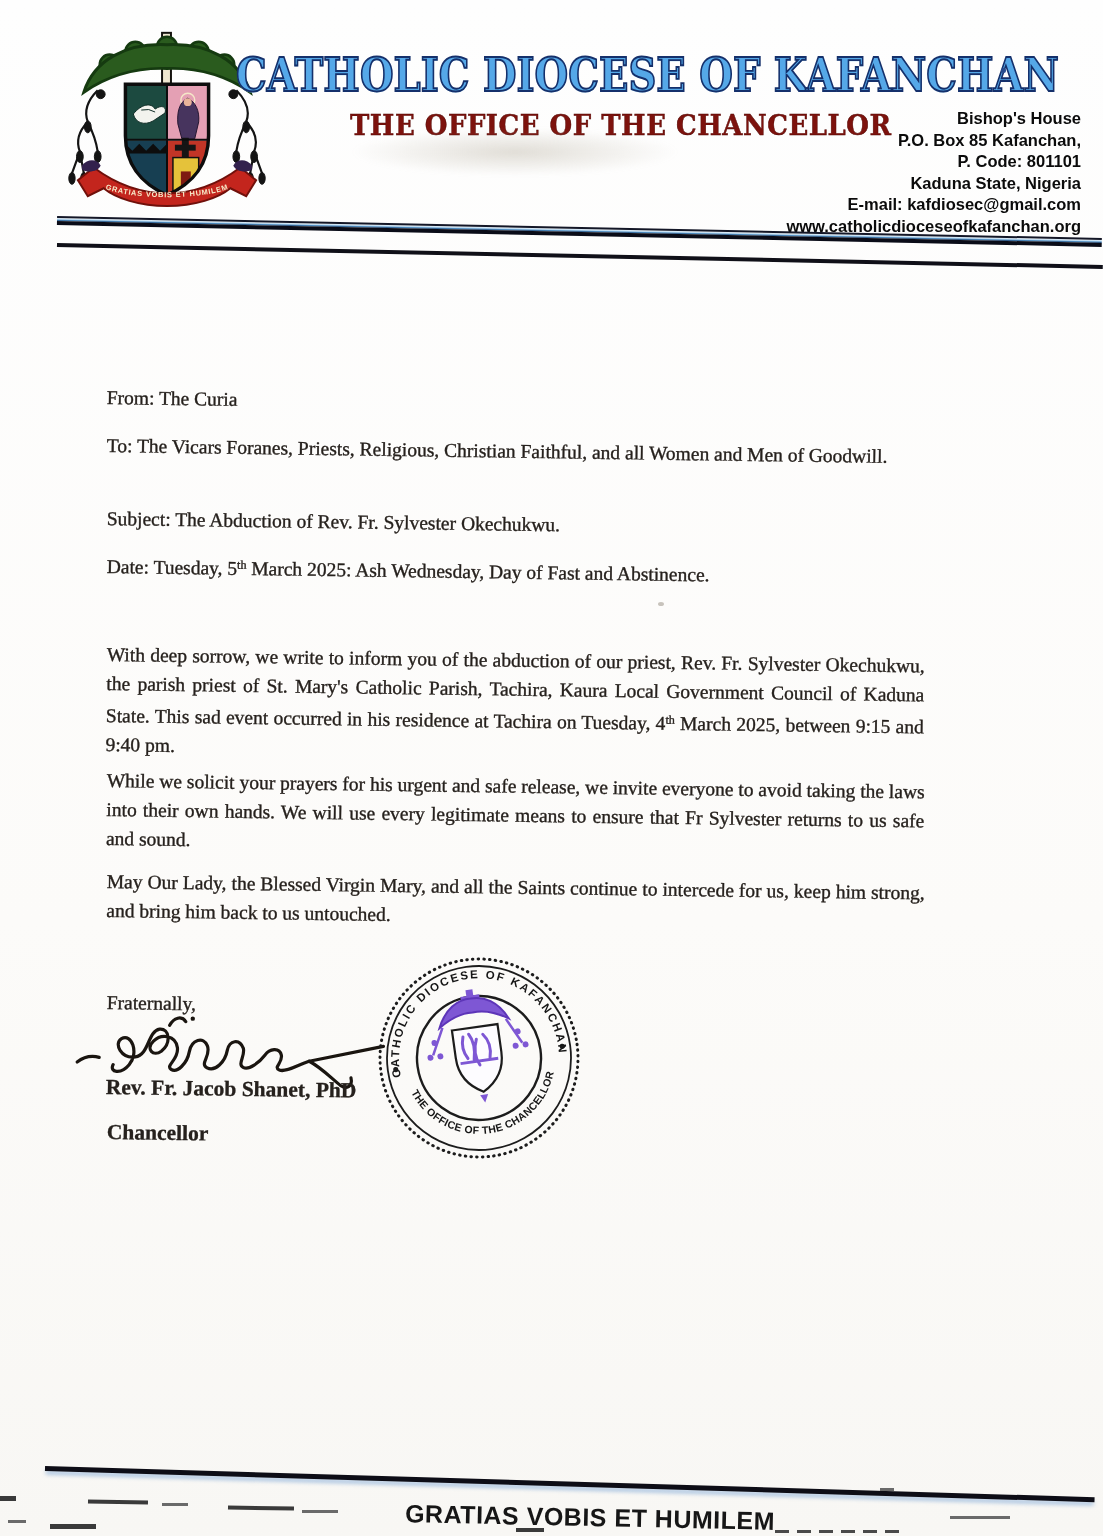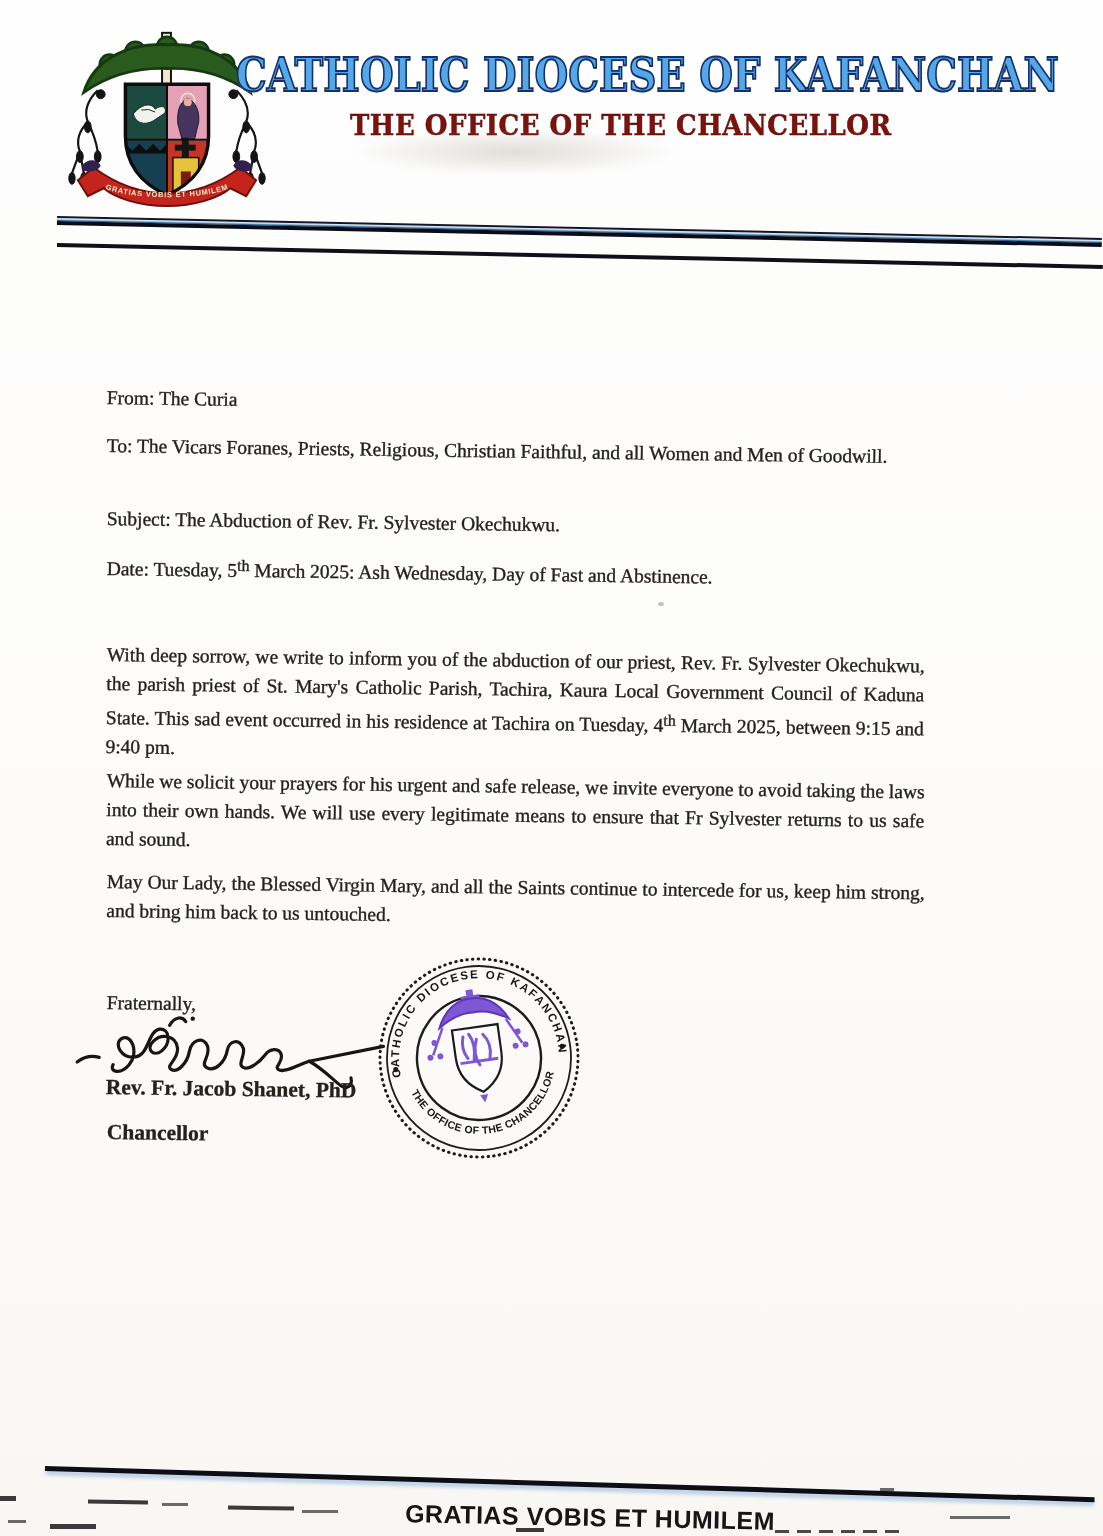--- a/index.html
+++ b/index.html
@@ -47,21 +47,21 @@
   }
   .speck { width:6px; height:4px; border-radius:50%; background:rgba(120,110,95,0.4); }
 
   
   .doc-text {
     font-family:"Liberation Serif", serif; font-size:19.5px; line-height:29px;
     color:#26211d; -webkit-text-stroke:0.35px #26211d;
   }
   .w-body { width:818px; }
   .just { text-align:justify; }
-  .doc-text sup { font-size:16px; vertical-align:6px; letter-spacing:0; }
+  .doc-text sup { font-size:12px; vertical-align:6px; letter-spacing:0; }
   .sig-name { font-weight:bold; font-size:21.5px; -webkit-text-stroke:0.3px #1d1915; }
 
   
   .foot-rule {
     left:45px; top:1466px; width:1050px; height:5px; background:#0d0d16;
     box-shadow:0 4px 4px -1px rgba(70,130,200,0.6);
     transform:rotate(1.7deg); transform-origin:0 50%;
   }
   .foot-motto {
     left:350px; top:1503px; width:480px; text-align:center;
@@ -147,20 +147,28 @@
       </text>
       <path d="M14,146 c6,-7 15,-7 19,0 c-2,6 -13,8 -19,4 z" fill="#33214d"></path>
       <path d="M186,146 c-6,-7 -15,-7 -19,0 c2,6 13,8 19,4 z" fill="#33214d"></path>
     </g>
   </svg>
 
   <div class="abs hdr-title">CATHOLIC DIOCESE OF KAFANCHAN</div>
   <div class="abs title-dot"></div>
   <div class="abs hdr-subtitle">THE OFFICE OF THE CHANCELLOR</div>
 
+  <div class="abs hdr-address">
+    <div>Bishop's House</div>
+    <div>P.O. Box 85 Kafanchan,</div>
+    <div>P. Code: 801101</div>
+    <div>Kaduna State, Nigeria</div>
+    <div>E-mail: kafdiosec@gmail.com</div>
+    <div>www.catholicdioceseofkafanchan.org</div>
+  </div>
 
   <div class="abs rule-a"></div>
   <div class="abs rule-b"></div>
   <div class="abs smudge"></div>
   <div class="abs speck" style="left:658px; top:602px;"></div>
 
   <div class="abs doc-text tilt" style="left:107px; top:383px;">From: The Curia</div>
 
   <div class="abs doc-text tilt w-body just" style="left:107px; top:431px;">To: The Vicars Foranes, Priests, Religious, Christian Faithful, and all Women and Men of Goodwill.</div>
 

